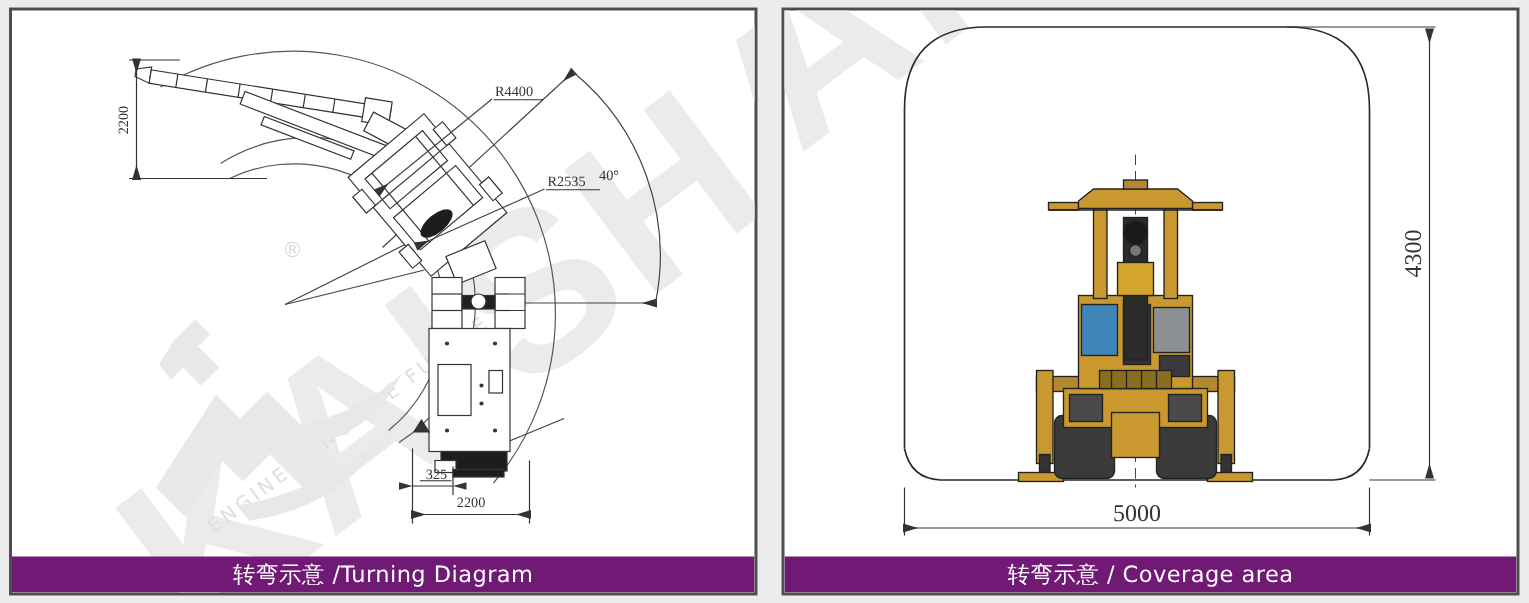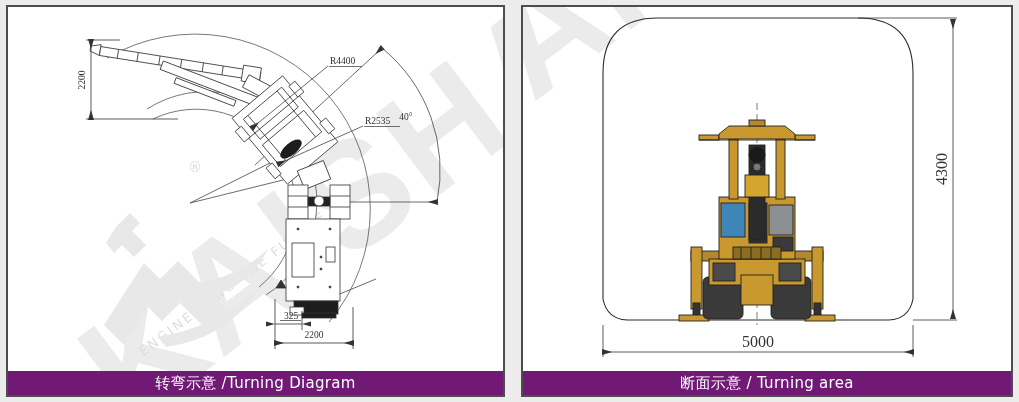--- a/index.html
+++ b/index.html
@@ -268,15 +268,15 @@
 
     <g stroke="#333" stroke-width="0.8">
       <line x1="80" y1="318" x2="80" y2="350"></line>
       <line x1="390" y1="318" x2="390" y2="350"></line>
       <line x1="80" y1="345" x2="390" y2="345" marker-start="url(#arr2S)" marker-end="url(#arr2)"></line>
       <text class="bigdimtxt" x="235" y="340" text-anchor="middle" stroke="none">5000</text>
     </g>
   </svg>
 
   <div class="caption-bar">
-    <span>断面示意 / Turning area</span>
+    <span>转弯示意 / Coverage area</span>
   </div>
 </div>
 
 </body></html>

